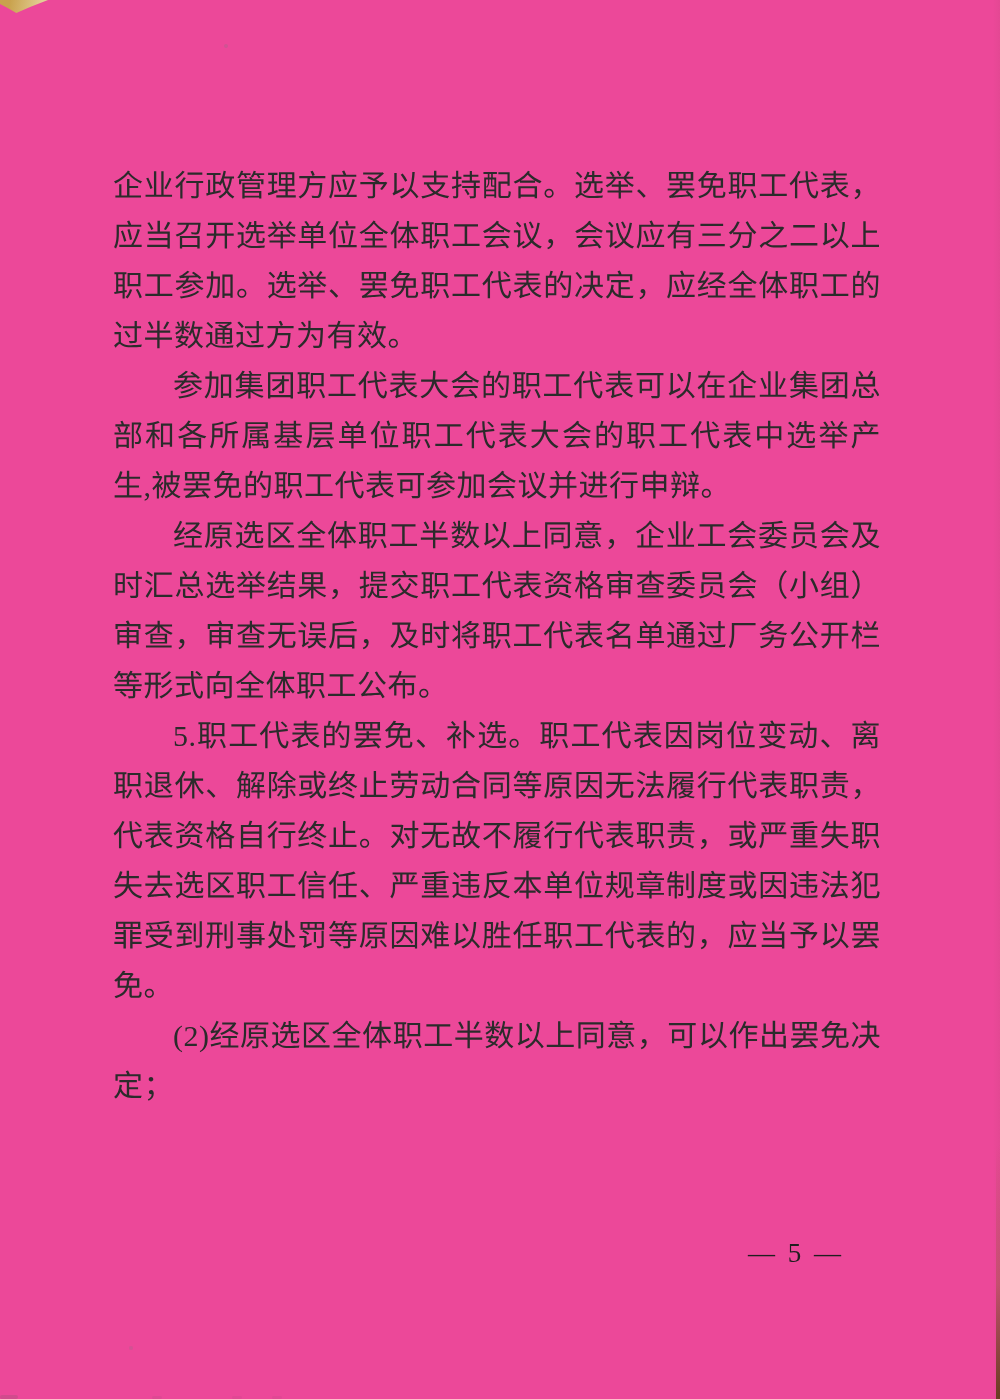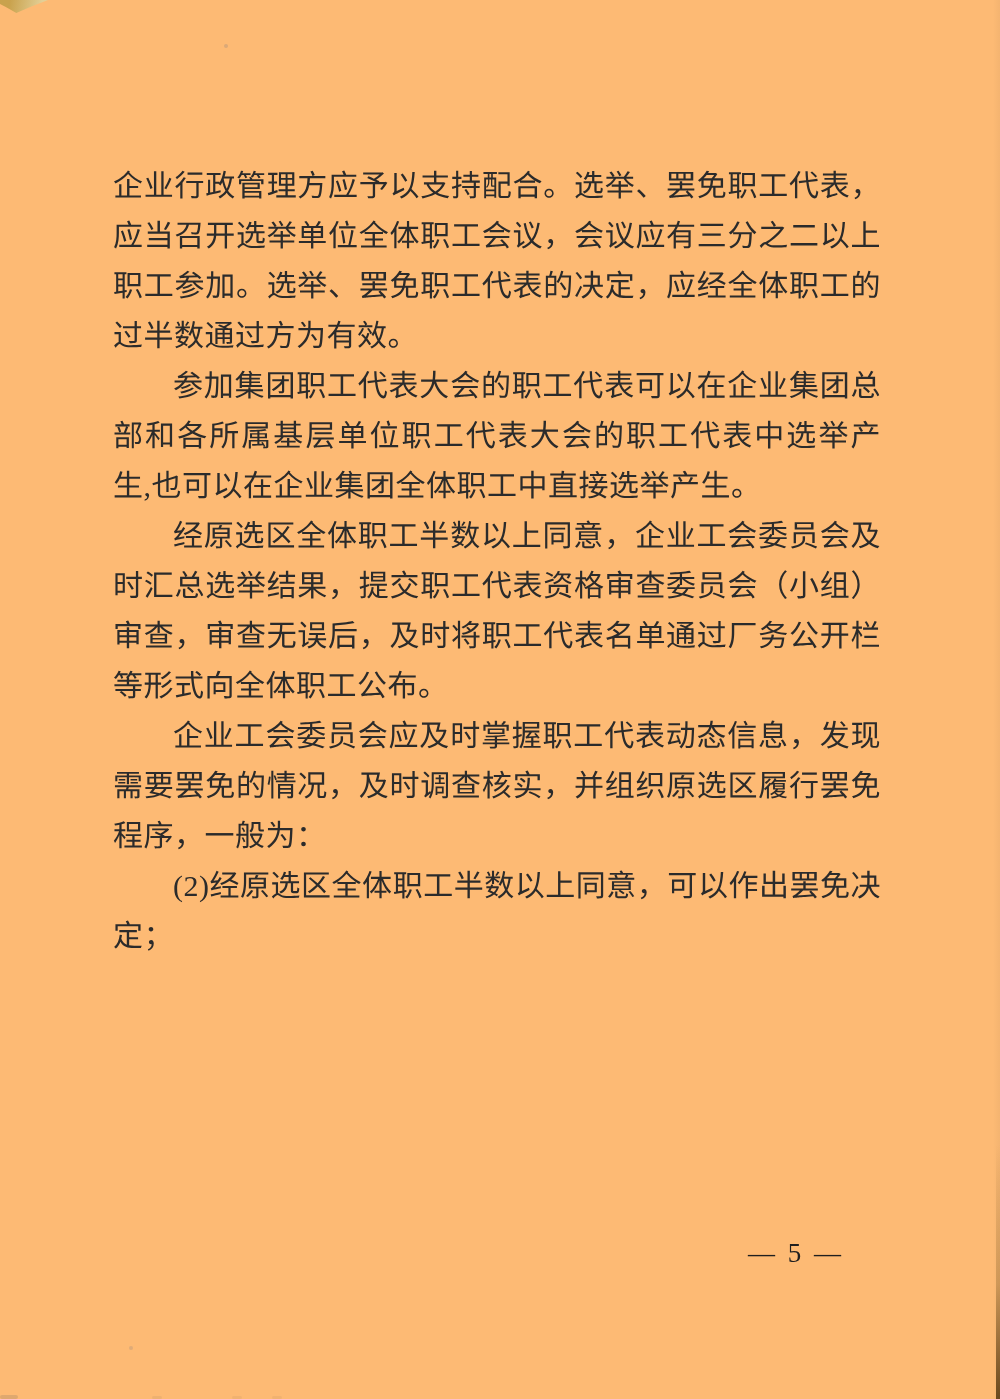--- a/index.html
+++ b/index.html
@@ -4,21 +4,21 @@
 <style>
   html, body {
     margin: 0;
     padding: 0;
     background: #ffffff;
   }
   .page {
     position: relative;
     width: 1000px;
     height: 1399px;
-    background: #fdba74;
+    background: #ec4899;
     overflow: hidden;
     font-family: "Liberation Serif", "DejaVu Serif", serif;
   }
 
   
   .corner-mark {
     position: absolute;
     top: 0;
     left: 0;
     width: 48px;
@@ -94,21 +94,21 @@
   <div class="edge-line-bottom-right"></div>
   <div class="smudge s1"></div>
   <div class="smudge s2"></div>
   <div class="smudge s3"></div>
   <div class="smudge s4"></div>
   <div class="speck1"></div>
   <div class="speck2"></div>
 
   <div class="doc-body">
     <p class="para">企业行政管理方应予以支持配合。选举、罢免职工代表，应当召开选举单位全体职工会议，会议应有三分之二以上职工参加。选举、罢免职工代表的决定，应经全体职工的过半数通过方为有效。</p>
-    <p class="para indent">参加集团职工代表大会的职工代表可以在企业集团总部和各所属基层单位职工代表大会的职工代表中选举产生,也可以在企业集团全体职工中直接选举产生。</p>
+    <p class="para indent">参加集团职工代表大会的职工代表可以在企业集团总部和各所属基层单位职工代表大会的职工代表中选举产生,被罢免的职工代表可参加会议并进行申辩。</p>
     <p class="para indent">经原选区全体职工半数以上同意，企业工会委员会及时汇总选举结果，提交职工代表资格审查委员会（小组）审查，审查无误后，及时将职工代表名单通过厂务公开栏等形式向全体职工公布。</p>
-    <p class="para indent">企业工会委员会应及时掌握职工代表动态信息，发现需要罢免的情况，及时调查核实，并组织原选区履行罢免程序，一般为：</p>
+    <p class="para indent">5.职工代表的罢免、补选。职工代表因岗位变动、离职退休、解除或终止劳动合同等原因无法履行代表职责，代表资格自行终止。对无故不履行代表职责，或严重失职失去选区职工信任、严重违反本单位规章制度或因违法犯罪受到刑事处罚等原因难以胜任职工代表的，应当予以罢免。</p>
     <p class="para indent">(2)经原选区全体职工半数以上同意，可以作出罢免决定；</p>
   </div>
 
   <div class="page-number">— 5 —</div>
 
 </div>
 
 </body></html>

